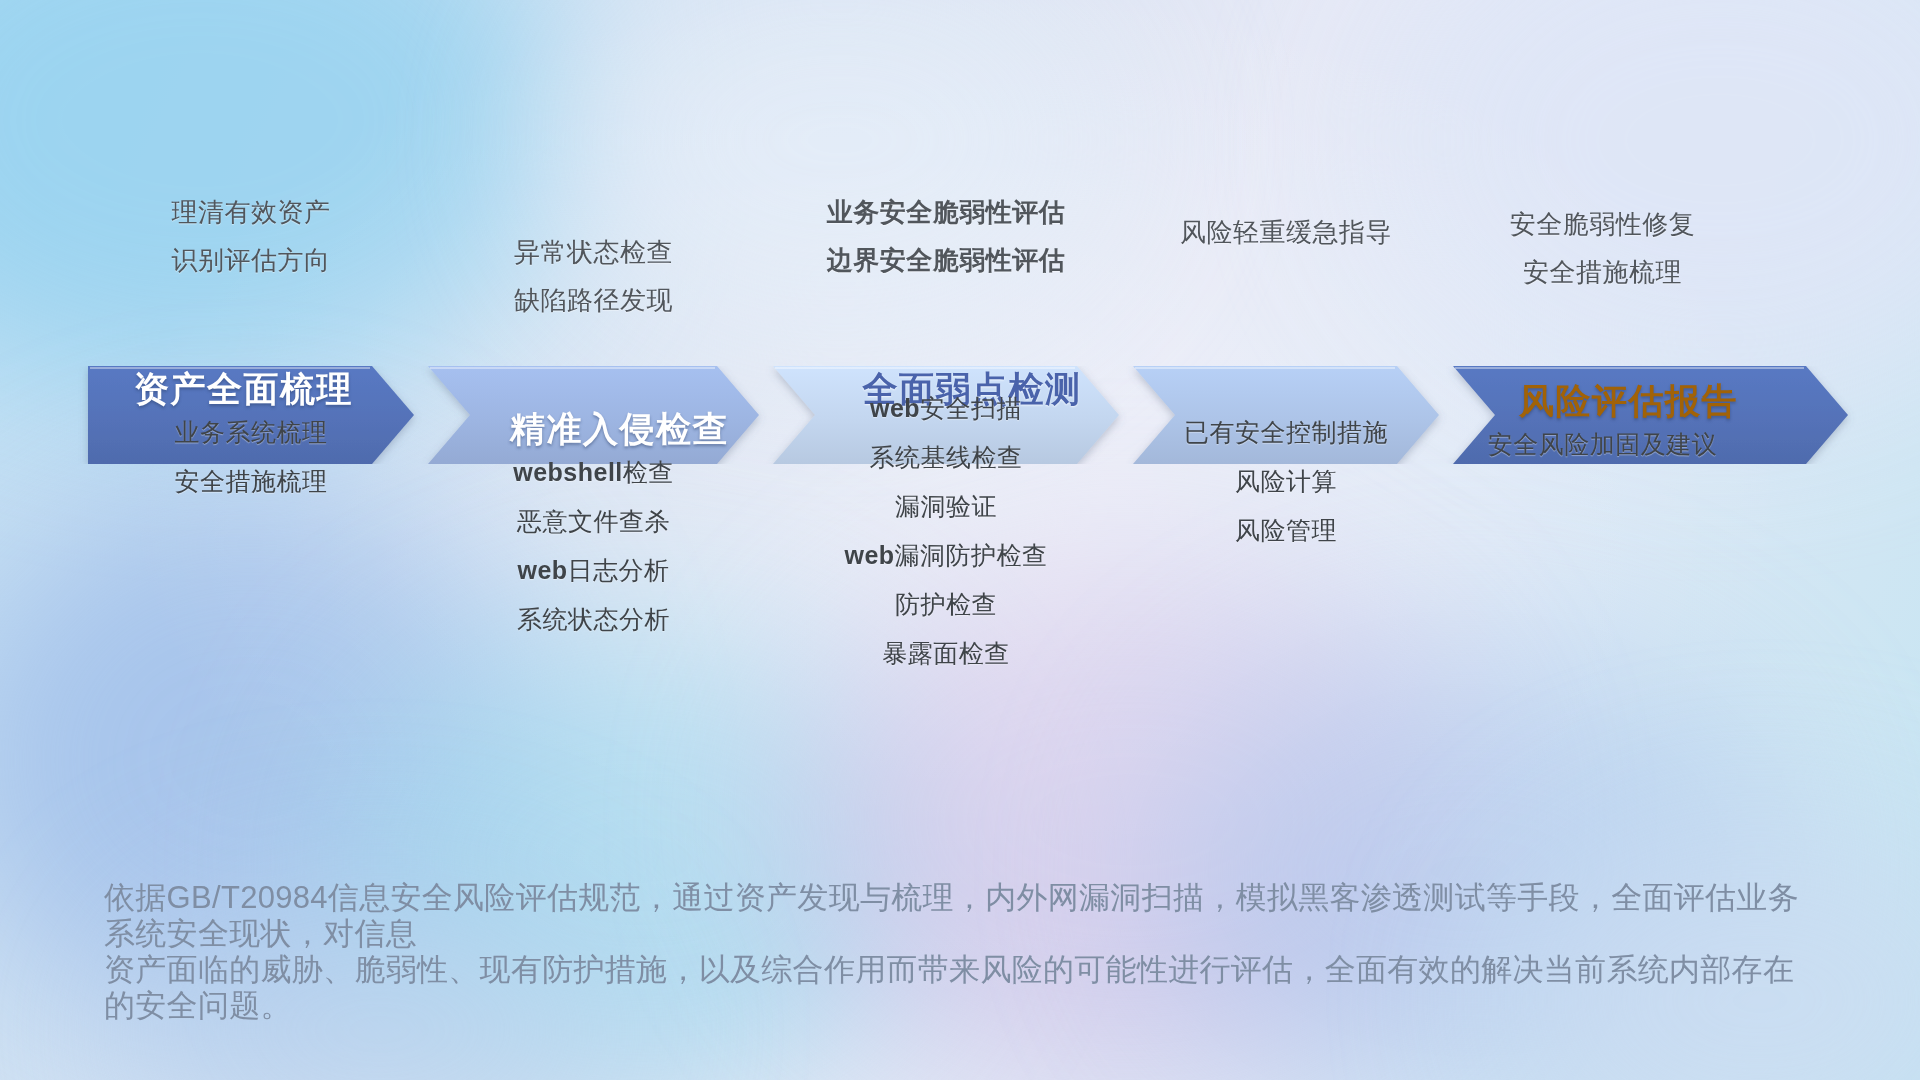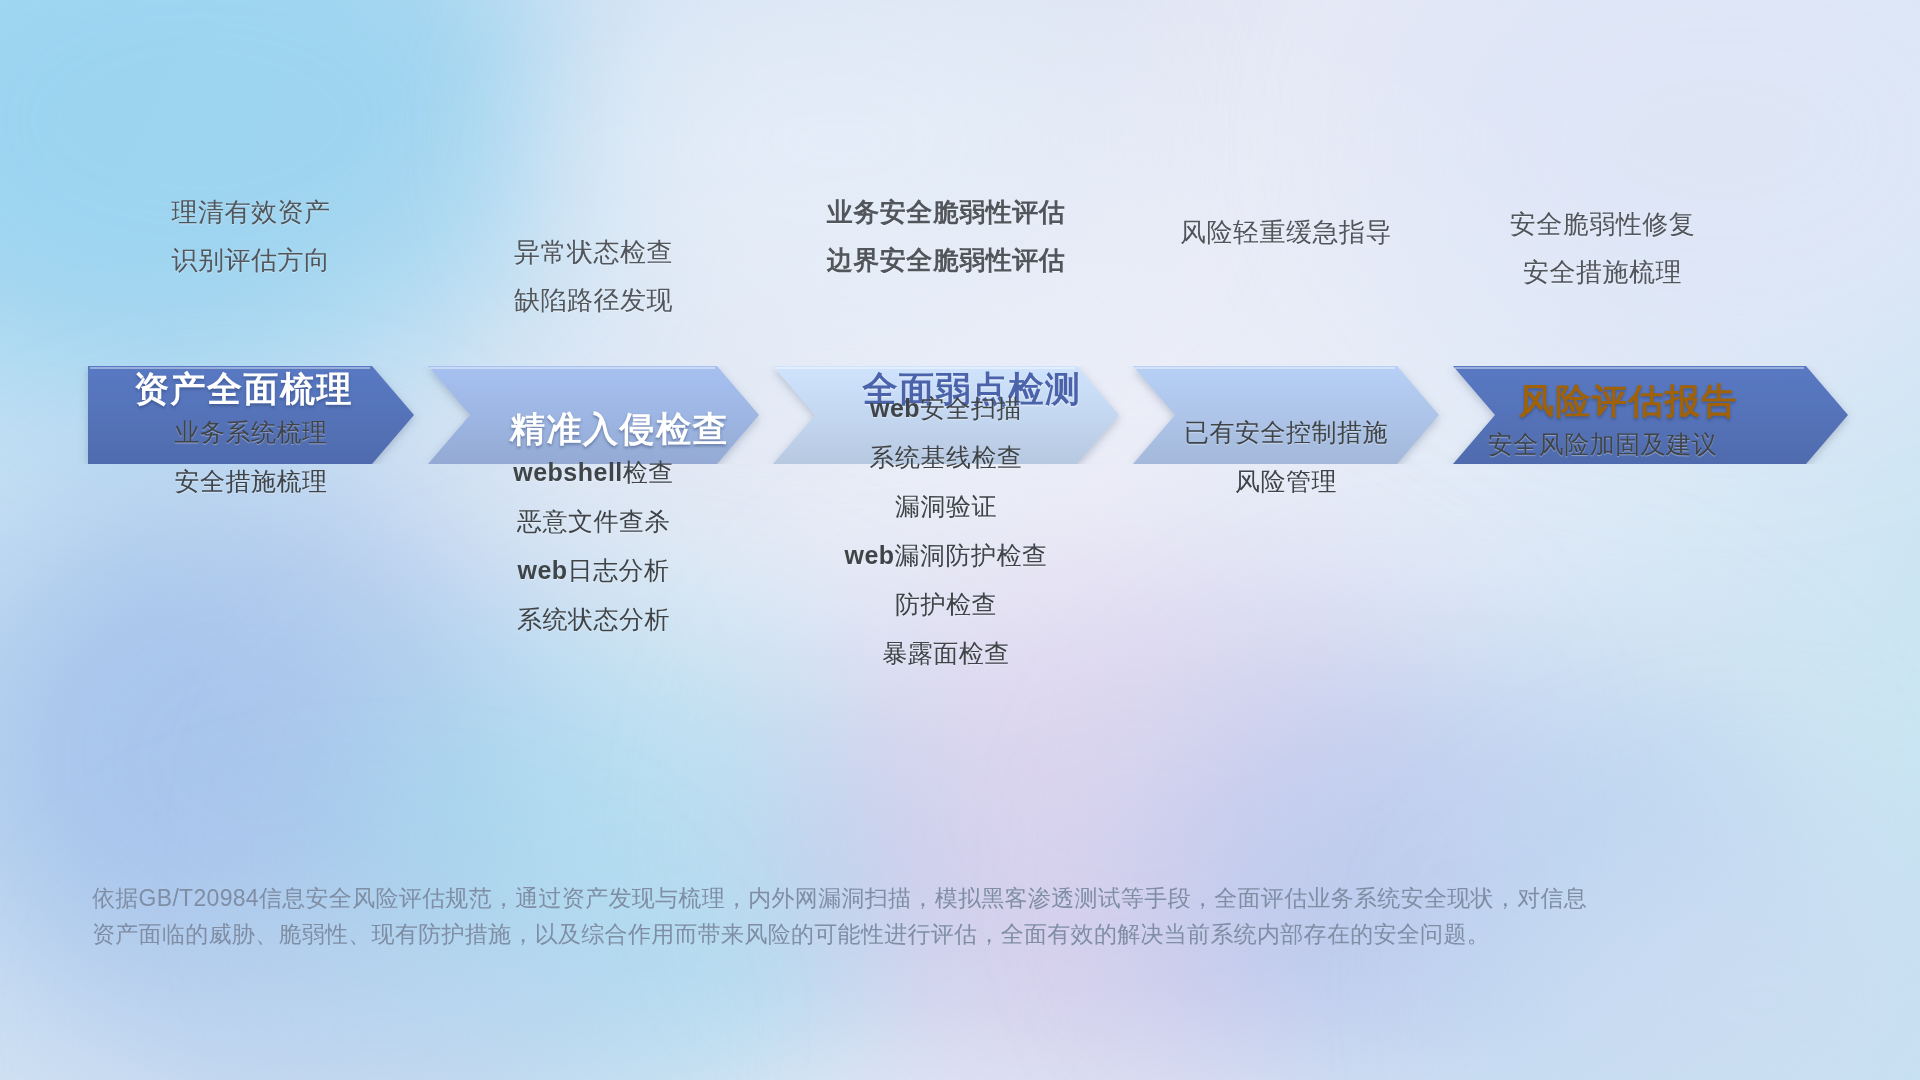--- a/index.html
+++ b/index.html
@@ -171,36 +171,37 @@
           <div>防护检查</div>
           <div>暴露面检查</div>
         </div>
       </div>
       <div class="col" style="left: 1133px; width: 306px;">
         <div class="top-label" style="top: 208px;">
           <div>风险轻重缓急指导</div>
         </div>
         <div class="bot-list" style="top: 408px;">
           <div>已有安全控制措施</div>
+          <div>风险计算</div>
           <div>风险管理</div>
         </div>
       </div>
       <div class="col" style="left: 1405px; width: 395px; margin-top: 12px;">
         <div class="top-label" style="top: 188px;">
           <div>安全脆弱性修复</div>
           <div>安全措施梳理</div>
         </div>
         <div class="chev" style="left: 0px; width: 395px; top: 366px; position: absolute;">
           <div class="lbl" style="color: #a16207; text-shadow: rgba(40, 60, 100, 0.45) 0px 2px 3px; transform: translateX(12px);">风险评估报告</div>
         </div>
         <div class="bot-list" style="top: 408px;">
           <div>安全风险加固及建议</div>
         </div>
       </div>
     </div>
 
-  <div style="position:absolute;left:92px;top:880px;width:1700px;
-              color:#7f8ea4;font-size:23px;line-height:36px;letter-spacing:.3px;">
+  <div style="position:absolute;left:104px;top:880px;width:1700px;
+              color:#7f8ea4;font-size:31px;line-height:36px;letter-spacing:.3px;">
     <div>依据GB/T20984信息安全风险评估规范，通过资产发现与梳理，内外网漏洞扫描，模拟黑客渗透测试等手段，全面评估业务系统安全现状，对信息</div>
     <div>资产面临的威胁、脆弱性、现有防护措施，以及综合作用而带来风险的可能性进行评估，全面有效的解决当前系统内部存在的安全问题。</div>
   </div>
 
 </div>
 
 </body></html>

